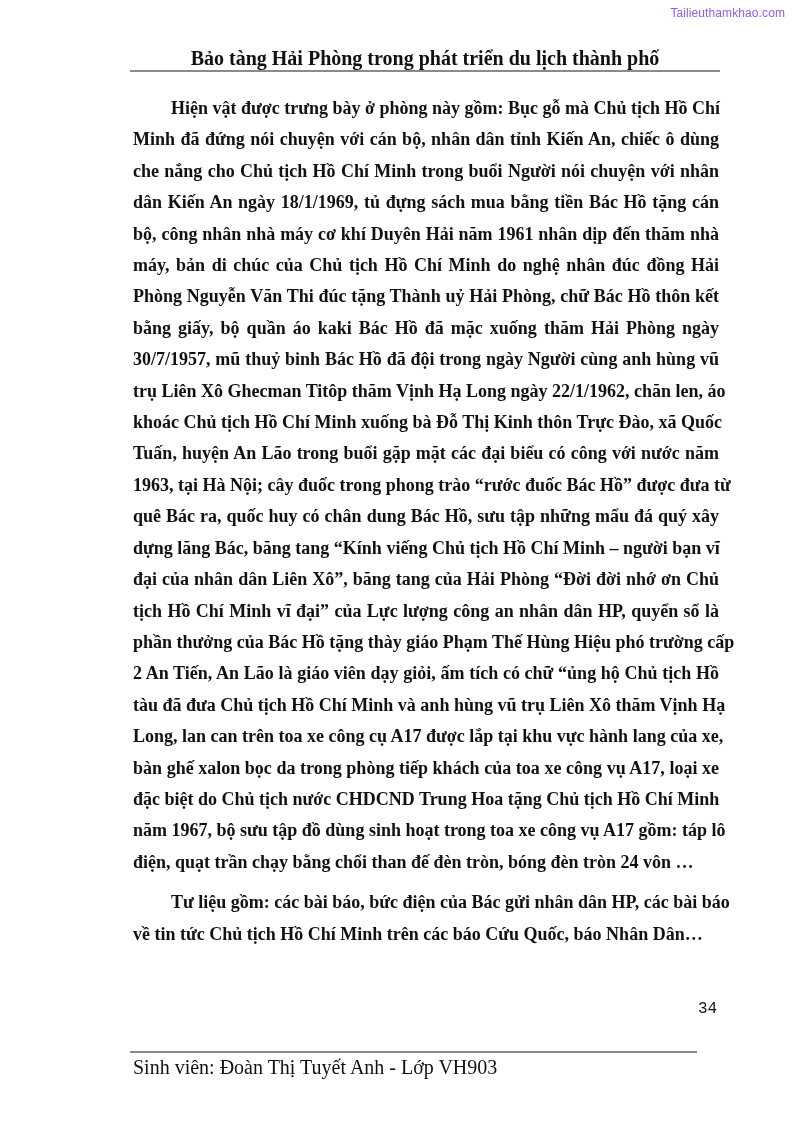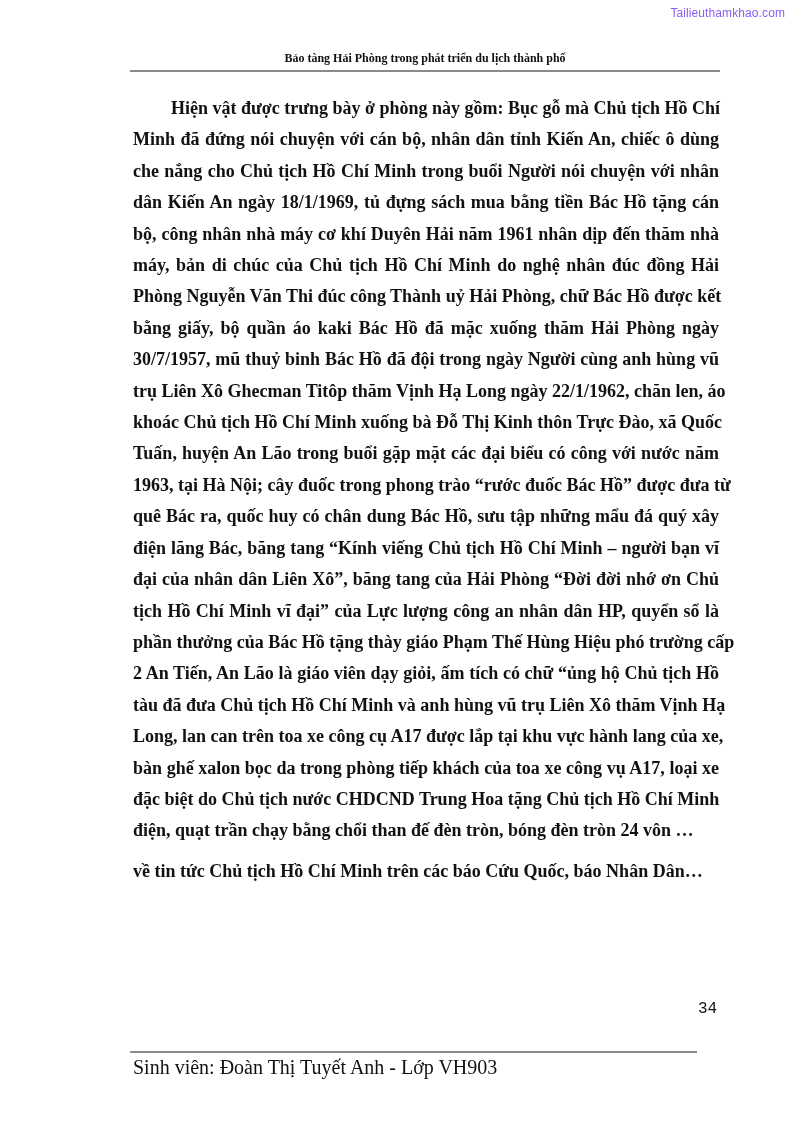--- a/index.html
+++ b/index.html
@@ -24,21 +24,21 @@
       color: #8b5cf6;
       letter-spacing: 0.1px;
     }
     .header {
       position: absolute;
       top: 48px;
       left: 130px;
       width: 590px;
       text-align: center;
       font-weight: bold;
-      font-size: 12px;
+      font-size: 20px;
       line-height: 20px;
     }
     .header-rule {
       position: absolute;
       top: 70px;
       left: 130px;
       width: 590px;
       height: 0;
       border-top: 2px solid #8a8a8a;
     }
@@ -104,39 +104,41 @@
 <div class="header-rule"></div>
 
 <div class="body-text">
   <p class="para">
     <span class="line first">Hiện vật được trưng bày ở phòng này gồm: Bục gỗ mà Chủ tịch Hồ Chí</span>
     <span class="line">Minh đã đứng nói chuyện với cán bộ, nhân dân tỉnh Kiến An, chiếc ô dùng</span>
     <span class="line">che nắng cho Chủ tịch Hồ Chí Minh trong buổi Người nói chuyện với nhân</span>
     <span class="line">dân Kiến An ngày 18/1/1969, tủ đựng sách mua bằng tiền Bác Hồ tặng cán</span>
     <span class="line">bộ, công nhân nhà máy cơ khí Duyên Hải năm 1961 nhân dịp đến thăm nhà</span>
     <span class="line">máy, bản di chúc của Chủ tịch Hồ Chí Minh do nghệ nhân đúc đồng Hải</span>
-    <span class="line">Phòng Nguyễn Văn Thi đúc công Thành uỷ Hải Phòng, chữ Bác Hồ được kết</span>
+    <span class="line">Phòng Nguyễn Văn Thi đúc tặng Thành uỷ Hải Phòng, chữ Bác Hồ thôn kết</span>
     <span class="line">bằng giấy, bộ quần áo kaki Bác Hồ đã mặc xuống thăm Hải Phòng ngày</span>
     <span class="line">30/7/1957, mũ thuỷ binh Bác Hồ đã đội trong ngày Người cùng anh hùng vũ</span>
     <span class="line">trụ Liên Xô Ghecman Titôp thăm Vịnh Hạ Long ngày 22/1/1962, chăn len, áo</span>
     <span class="line">khoác Chủ tịch Hồ Chí Minh xuống bà Đỗ Thị Kinh thôn Trực Đào, xã Quốc</span>
     <span class="line">Tuấn, huyện An Lão trong buổi gặp mặt các đại biểu có công với nước năm</span>
     <span class="line">1963, tại Hà Nội; cây đuốc trong phong trào “rước đuốc Bác Hồ” được đưa từ</span>
     <span class="line">quê Bác ra, quốc huy có chân dung Bác Hồ, sưu tập những mẩu đá quý xây</span>
-    <span class="line">điện lăng Bác, băng tang “Kính viếng Chủ tịch Hồ Chí Minh – người bạn vĩ</span>
+    <span class="line">dựng lăng Bác, băng tang “Kính viếng Chủ tịch Hồ Chí Minh – người bạn vĩ</span>
     <span class="line">đại của nhân dân Liên Xô”, băng tang của Hải Phòng “Đời đời nhớ ơn Chủ</span>
     <span class="line">tịch Hồ Chí Minh vĩ đại” của Lực lượng công an nhân dân HP, quyển sổ là</span>
     <span class="line">phần thưởng của Bác Hồ tặng thày giáo Phạm Thế Hùng Hiệu phó trường cấp</span>
     <span class="line">2 An Tiến, An Lão là giáo viên dạy giỏi, ấm tích có chữ “ủng hộ Chủ tịch Hồ</span>
     <span class="line">tàu đã đưa Chủ tịch Hồ Chí Minh và anh hùng vũ trụ Liên Xô thăm Vịnh Hạ</span>
     <span class="line">Long, lan can trên toa xe công cụ A17 được lắp tại khu vực hành lang của xe,</span>
     <span class="line">bàn ghế xalon bọc da trong phòng tiếp khách của toa xe công vụ A17, loại xe</span>
     <span class="line">đặc biệt do Chủ tịch nước CHDCND Trung Hoa tặng Chủ tịch Hồ Chí Minh</span>
+    <span class="line">năm 1967, bộ sưu tập đồ dùng sinh hoạt trong toa xe công vụ A17 gồm: táp lô</span>
     <span class="line last">điện, quạt trần chạy bằng chổi than đế đèn tròn, bóng đèn tròn 24 vôn …</span>
   </p>
   <p class="para">
+    <span class="line first">Tư liệu gồm: các bài báo, bức điện của Bác gửi nhân dân HP, các bài báo</span>
     <span class="line last">về tin tức Chủ tịch Hồ Chí Minh trên các báo Cứu Quốc, báo Nhân Dân…</span>
   </p>
 </div>
 
 <div class="footer-rule"></div>
 <div class="footer-text">Sinh viên: Đoàn Thị Tuyết Anh - Lớp VH903</div>
 <div class="page-number">34</div>
 
 </body></html>

